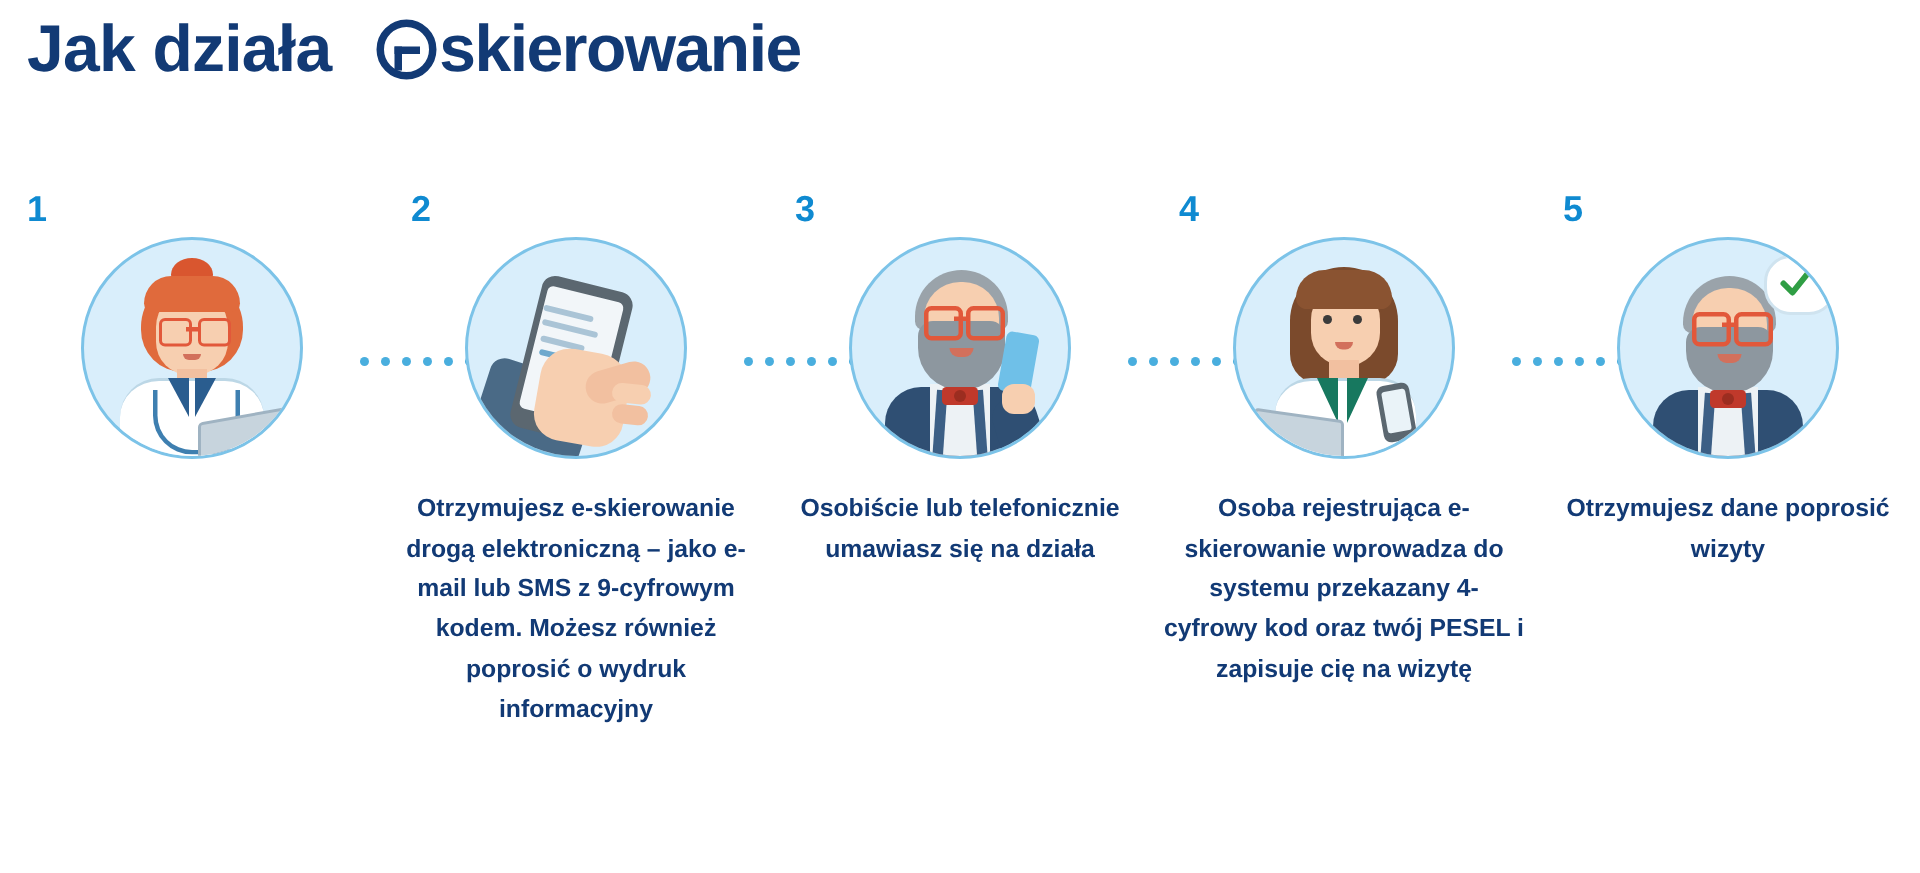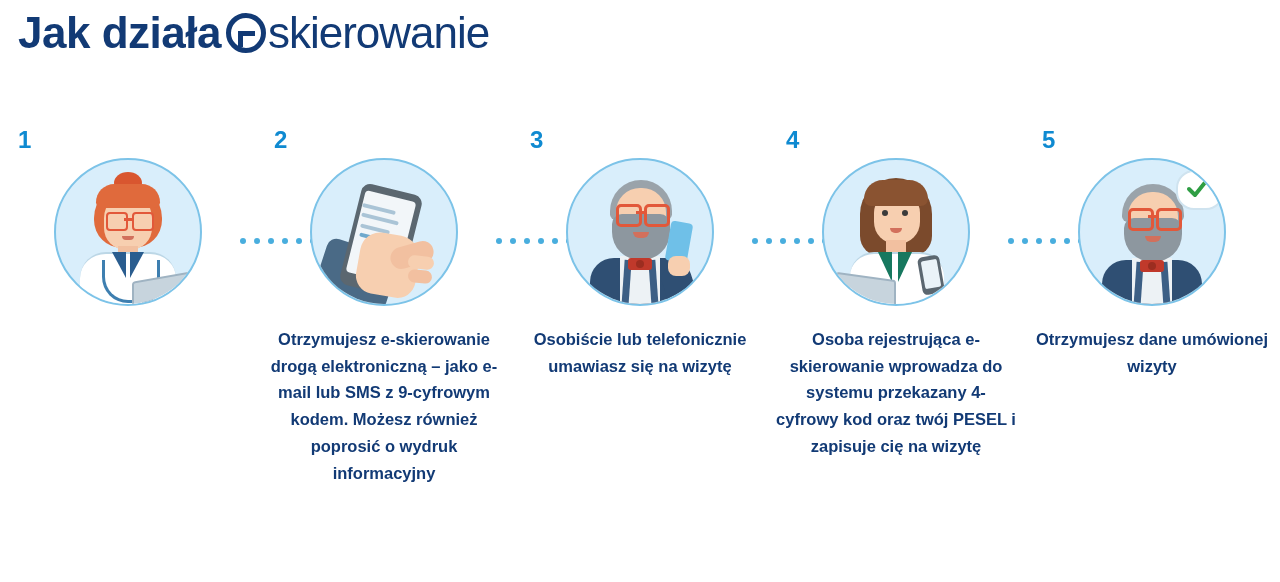--- a/index.html
+++ b/index.html
@@ -15,34 +15,34 @@
     position: relative;
   }
 
   
   .title-wrap {
     position: absolute;
     left: 18px;
     top: 8px;
     display: flex;
     align-items: center;
-    gap: 5px;
+    gap: 30px;
     white-space: nowrap;
   }
   .title-main {
     font-size: 44px;
     font-weight: bold;
     color: #123a75;
     letter-spacing: -0.5px;
   }
   .title-brand {
     display: flex;
     align-items: center;
     font-size: 44px;
-    font-weight: normal;
+    font-weight: bold;
     color: #123a75;
     letter-spacing: -1px;
     text-align: center;
   }
   .e-mark {
     width: 40px;
     height: 40px;
     border-radius: 50%;
     border: 5px solid #123a75;
     position: relative;
@@ -324,21 +324,21 @@
       <div class="av s3-mouth"></div>
       <div class="av s3-glass-l"></div>
       <div class="av s3-glass-r"></div>
       <div class="av s3-bridge"></div>
       <div class="av s3-bow"></div>
       <div class="av s3-bowknot"></div>
       <div class="av s3-arm"></div>
       <div class="av s3-card"></div>
       <div class="av s3-hand"></div>
     </div>
-    <div class="caption">Osobiście lub telefonicznie umawiasz się na wizytę</div>
+    <div class="caption">Osobiście lub telefonicznie umawiasz się na działa</div>
   </div>
 
   <div class="step">
     <div class="step-num">4</div>
     <div class="circle">
       <div class="av s4-hair"></div>
       <div class="av s4-face"></div>
       <div class="av s4-fringe"></div>
       <div class="av s4-eye-l"></div>
       <div class="av s4-eye-r"></div>
@@ -368,16 +368,16 @@
       <div class="av s5-glass-l"></div>
       <div class="av s5-glass-r"></div>
       <div class="av s5-bridge"></div>
       <div class="av s5-bow"></div>
       <div class="av s5-bowknot"></div>
       <div class="av s5-bubble"></div>
       <svg class="av s5-check" viewBox="0 0 24 24">
         <path d="M3 13 L9 19 L21 4" fill="none" stroke="#2f9e44" stroke-width="4" stroke-linecap="round" stroke-linejoin="round"></path>
       </svg>
     </div>
-    <div class="caption">Otrzymujesz dane umówionej wizyty</div>
+    <div class="caption">Otrzymujesz dane poprosić wizyty</div>
   </div>
 
 </div>
 
 </body></html>

